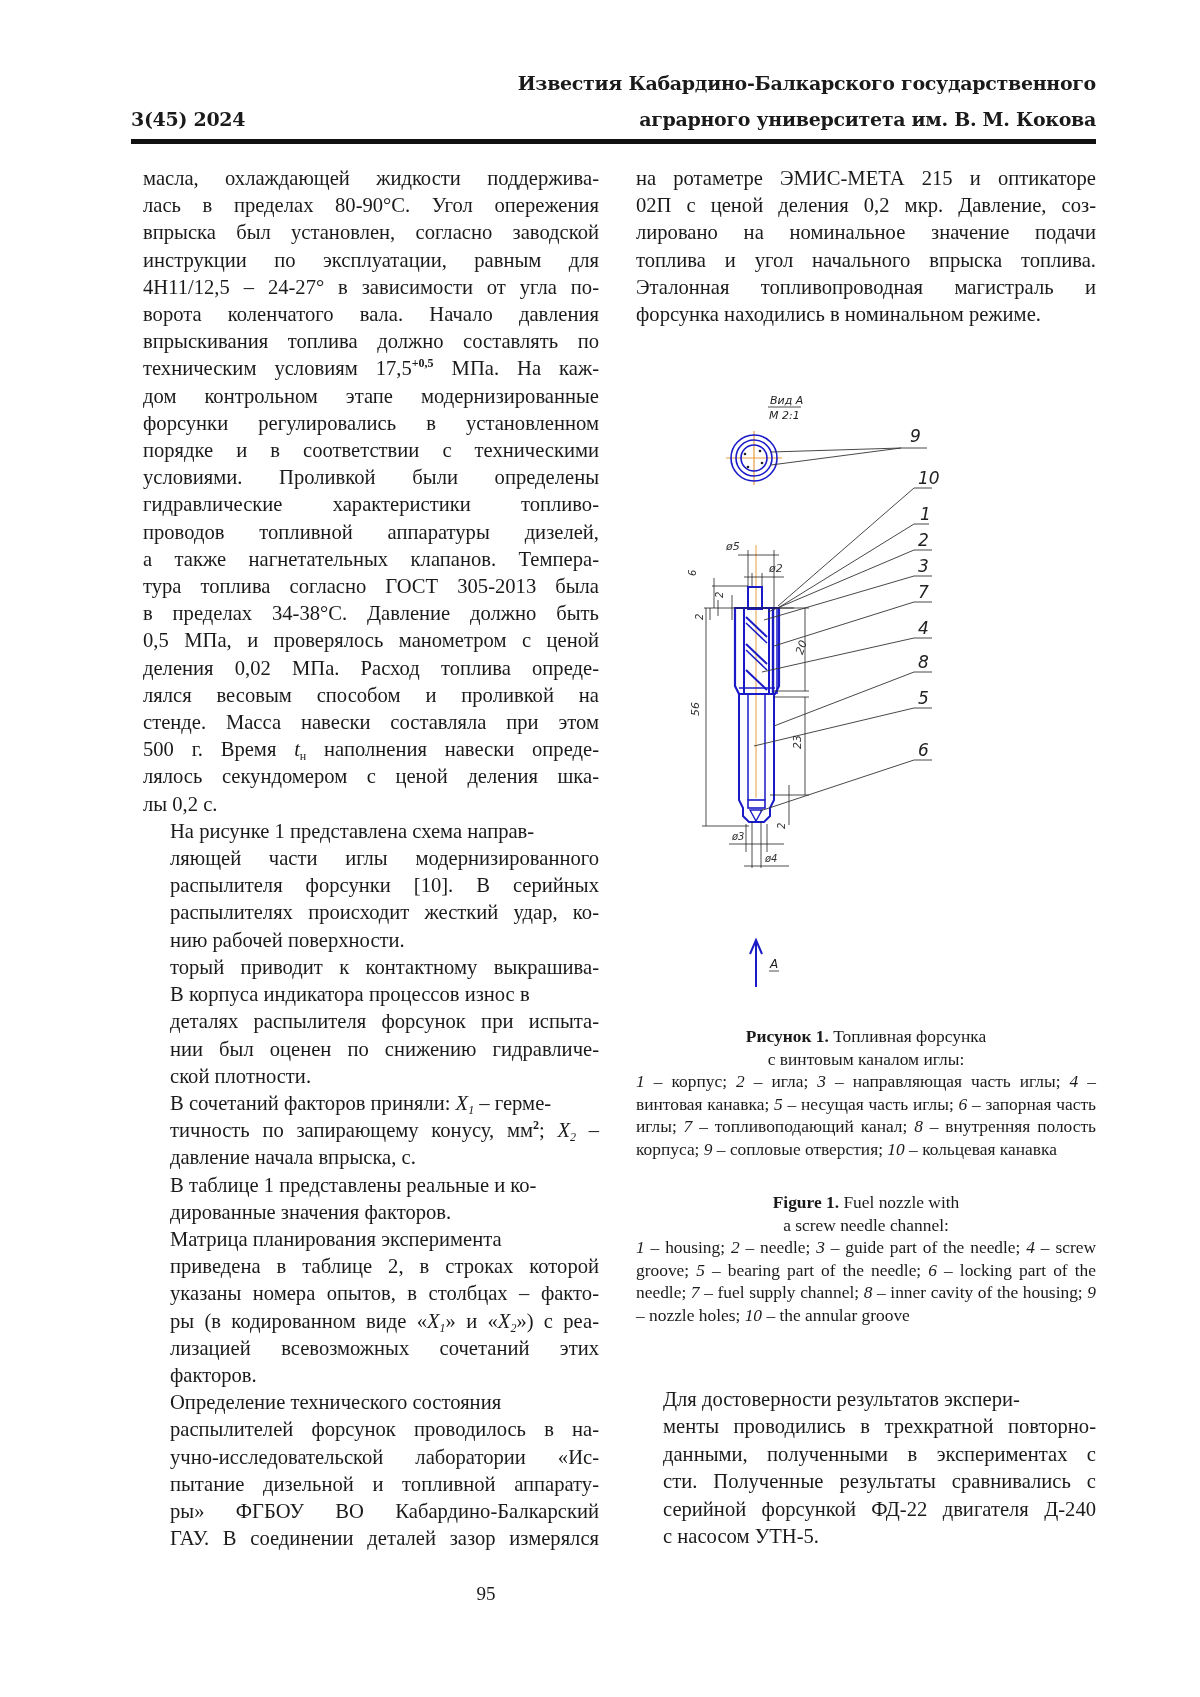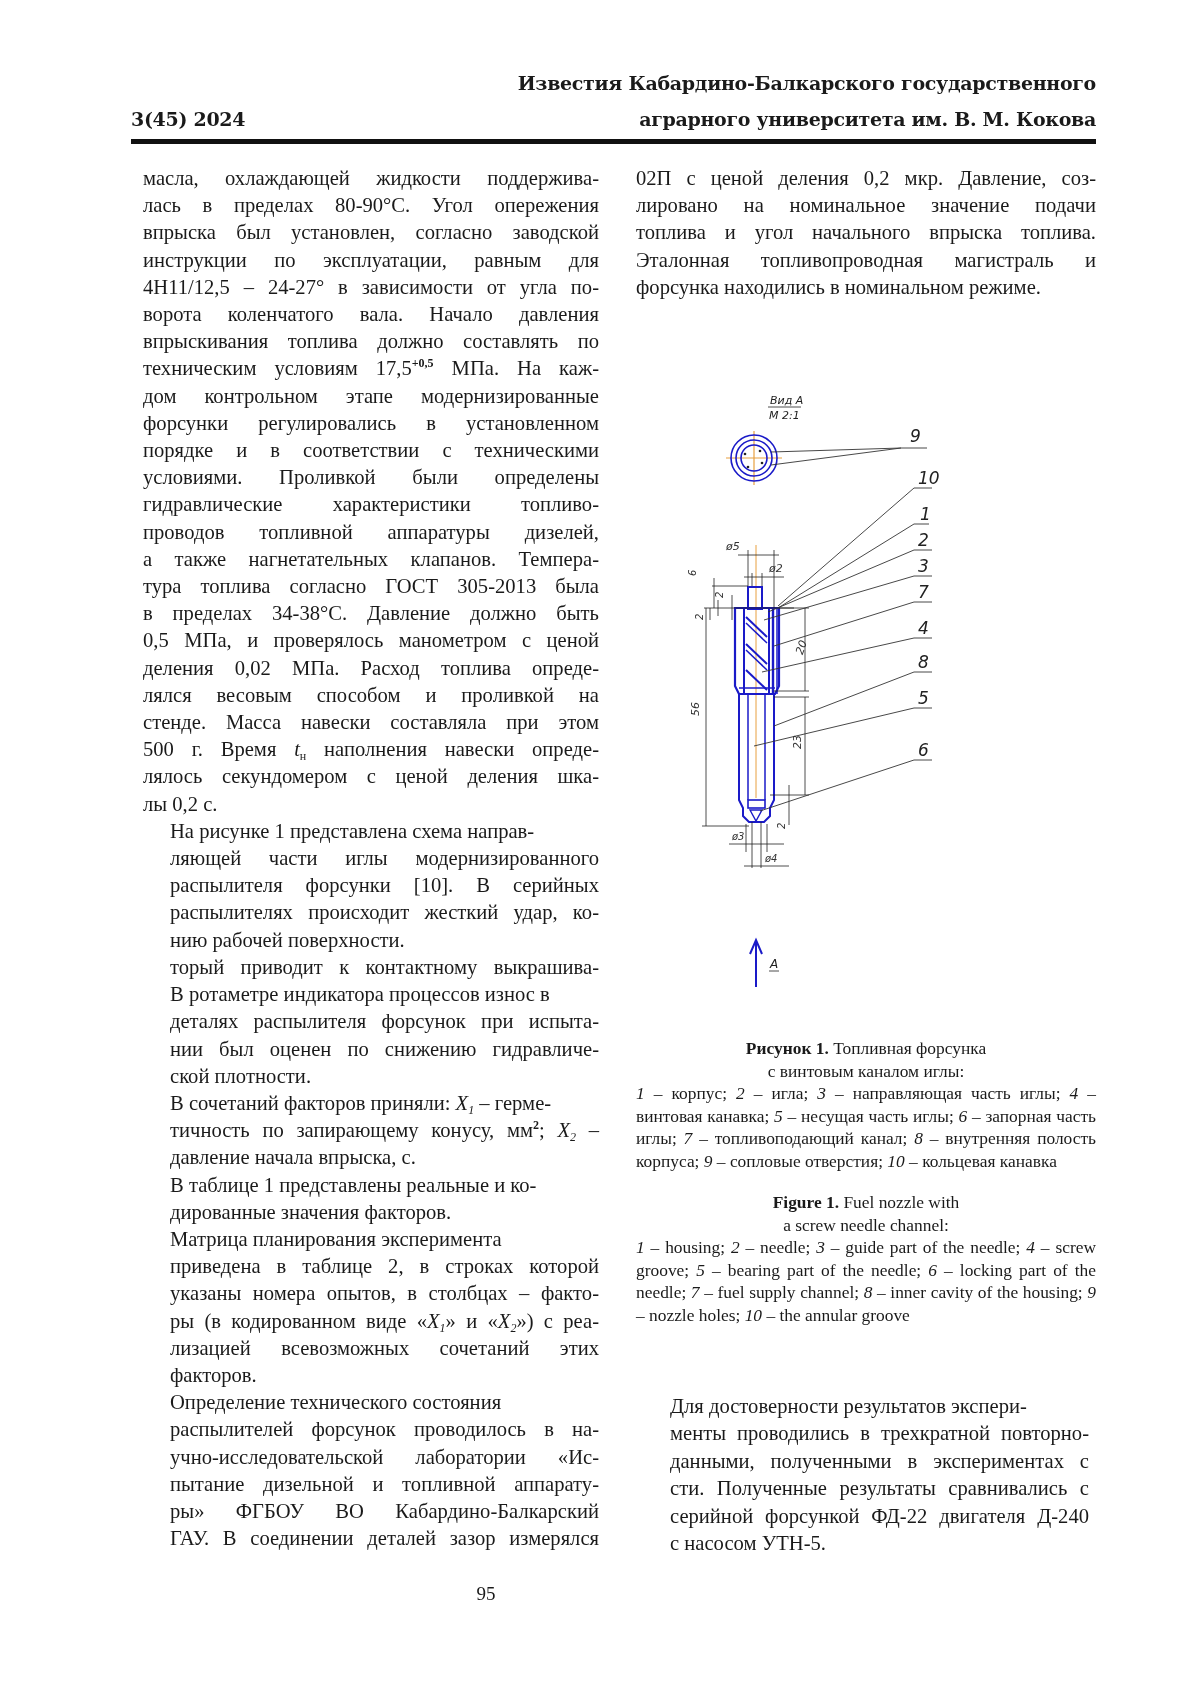--- a/index.html
+++ b/index.html
@@ -20,21 +20,21 @@
   .col p.indent { text-indent: 27px; }
   .ln { display: block; text-align: justify; text-align-last: justify; white-space: nowrap; }
   .ln.last { text-align-last: left; }
   .col-left .ln, .col-right .ln { white-space: normal; }
   sup { font-size: 12px; line-height: 0; vertical-align: 8px; font-weight: bold; }
   sub { font-size: 12px; line-height: 0; vertical-align: -4px; }
   i { font-style: italic; }
 
   .figure { position: absolute; left: 674px; top: 390px; width: 330px; height: 610px; text-align: center; }
   .caption { position: absolute; left: 636px; width: 460px; font-size: 17.4px; line-height: 22.6px; }
-  .caption-ru { top: 1025px; margin-top: 12px; }
+  .caption-ru { top: 1025px; }
   .caption-en { top: 1191px; }
   .caption .title { text-align: center; display: block; }
   .caption .title b { font-weight: bold; }
   .caption .body { display: block; text-align: justify; }
 
   .col-right-bottom { position: absolute; left: 636px; top: 1386px; width: 460px;
          font-size: 20.6px; line-height: 27.4px; }
 
   .page-number { position: absolute; left: 0; width: 972px; top: 1583px; text-align: center; font-size: 19px; }
 </style>
@@ -75,21 +75,21 @@
   </p>
   <p class="indent">
     <span class="ln" style="display:inline">На рисунке 1 представлена схема направ-</span>
     <span class="ln">ляющей части иглы модернизированного</span>
     <span class="ln">распылителя форсунки [10]. В серийных</span>
     <span class="ln">распылителях происходит жесткий удар, ко-</span>
     <span class="ln last">нию рабочей поверхности.</span>
     <span class="ln">торый приводит к контактному выкрашива-</span>
   </p>
   <p class="indent">
-    <span class="ln" style="display:inline">В ротаметре индикатора процессов износ в</span>
+    <span class="ln" style="display:inline">В корпуса индикатора процессов износ в</span>
     <span class="ln">деталях распылителя форсунок при испыта-</span>
     <span class="ln">нии был оценен по снижению гидравличе-</span>
     <span class="ln last">ской плотности.</span>
   </p>
   <p class="indent">
     <span>В сочетаний факторов приняли: </span><i>X</i><sub><i>1</i></sub><span> – герме-</span>
     <span class="ln"><span>тичность по запирающему конусу, мм</span><sup>2</sup><span>; </span><i>X</i><sub><i>2</i></sub><span> –</span></span>
     <span class="ln last">давление начала впрыска, с.</span>
   </p>
   <p class="indent">
@@ -109,20 +109,21 @@
     <span class="ln">распылителей форсунок проводилось в на-</span>
     <span class="ln">учно-исследовательской лаборатории «Ис-</span>
     <span class="ln">пытание дизельной и топливной аппарату-</span>
     <span class="ln">ры» ФГБОУ ВО Кабардино-Балкарский</span>
     <span class="ln">ГАУ. В соединении деталей зазор измерялся</span>
   </p>
 </div>
 
 <div class="col col-right">
   <p>
+    <span class="ln">на ротаметре ЭМИС-МЕТА 215 и оптикаторе</span>
     <span class="ln">02П с ценой деления 0,2 мкр. Давление, соз-</span>
     <span class="ln">лировано на номинальное значение подачи</span>
     <span class="ln">топлива и угол начального впрыска топлива.</span>
     <span class="ln">Эталонная топливопроводная магистраль и</span>
     <span class="ln last">форсунка находились в номинальном режиме.</span>
   </p>
 </div>
 
 <div class="figure">
   <svg width="330" height="610" viewBox="0 0 330 610" xmlns="http://www.w3.org/2000/svg">
@@ -270,21 +271,21 @@
 
 <div class="caption caption-en">
   <span class="title"><b>Figure 1.</b><span> Fuel nozzle with</span></span>
   <span class="title">a screw needle channel:</span>
   <span class="body">
     <i>1</i><span> – housing; </span><i>2</i><span> – needle; </span><i>3</i><span> – guide part of the needle; </span><i>4</i><span> – screw groove; </span><i>5</i><span> – bearing part of the needle; </span><i>6</i><span> – locking part of the needle; </span><i>7</i><span> – fuel supply channel; </span><i>8</i><span> – inner cavity of the housing; </span><i>9</i><span> – nozzle holes; </span><i>10</i><span> – the annular groove</span>
   </span>
 </div>
 
 <div class="col-right-bottom">
-  <p style="margin:7px; text-indent:27px;">
+  <p style="margin:0; text-indent:27px;">
     <span class="ln" style="display:inline">Для достоверности результатов экспери-</span>
     <span class="ln" style="text-align:justify;text-align-last:justify;display:block;">менты проводились в трехкратной повторно-</span>
     <span class="ln" style="text-align:justify;text-align-last:justify;display:block;">данными, полученными в экспериментах с</span>
     <span class="ln" style="text-align:justify;text-align-last:justify;display:block;">сти. Полученные результаты сравнивались с</span>
     <span class="ln" style="text-align:justify;text-align-last:justify;display:block;">серийной форсункой ФД-22 двигателя Д-240</span>
     <span class="ln last" style="display:block;">с насосом УТН-5.</span>
   </p>
 </div>
 
 <div class="page-number">95</div>

